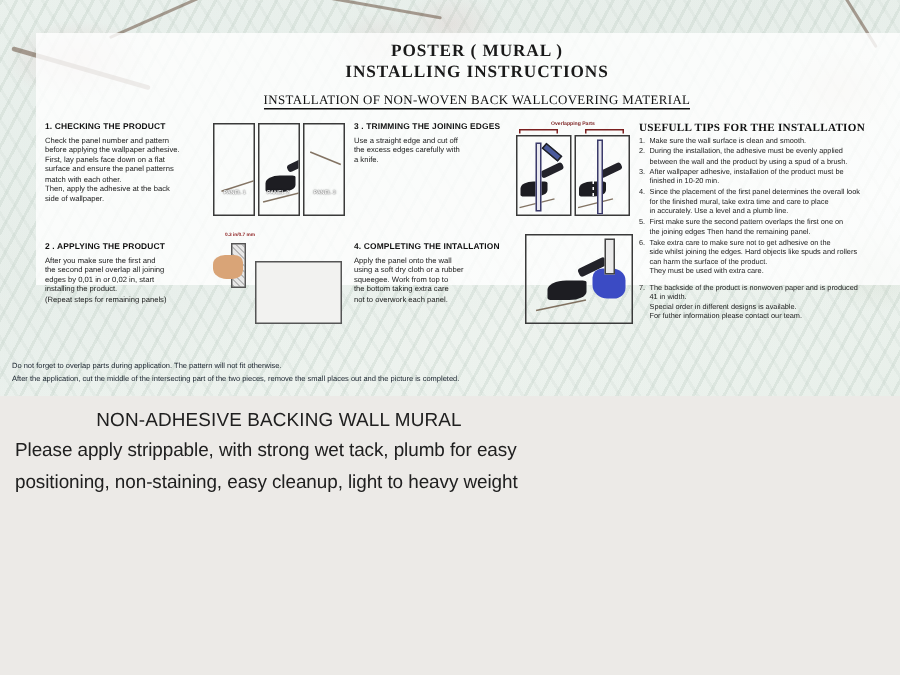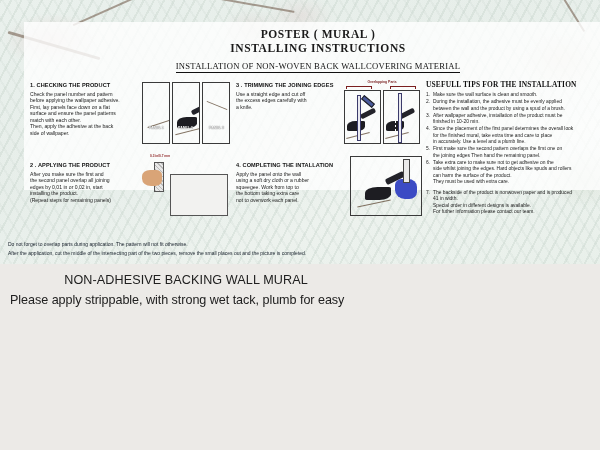--- a/index.html
+++ b/index.html
@@ -350,15 +350,16 @@
     <div class="note">Do not forget to overlap parts during application. The pattern will not fit otherwise.</div>
     <div class="note">After the application, cut the middle of the intersecting part of the two pieces, remove the small places out and the picture is completed.</div>
   </div>
 </div>
 
 <div id="bottom">
 
   <div id="bottomText">
     <div class="bigTitle">NON-ADHESIVE BACKING WALL MURAL</div>
     <div class="bigBody">Please apply strippable, with strong wet tack, plumb for easy</div>
+    <div class="bigBody">positioning, non-staining, easy cleanup, light to heavy weight</div>
   </div>
 
 </div>
 
 </body></html>

